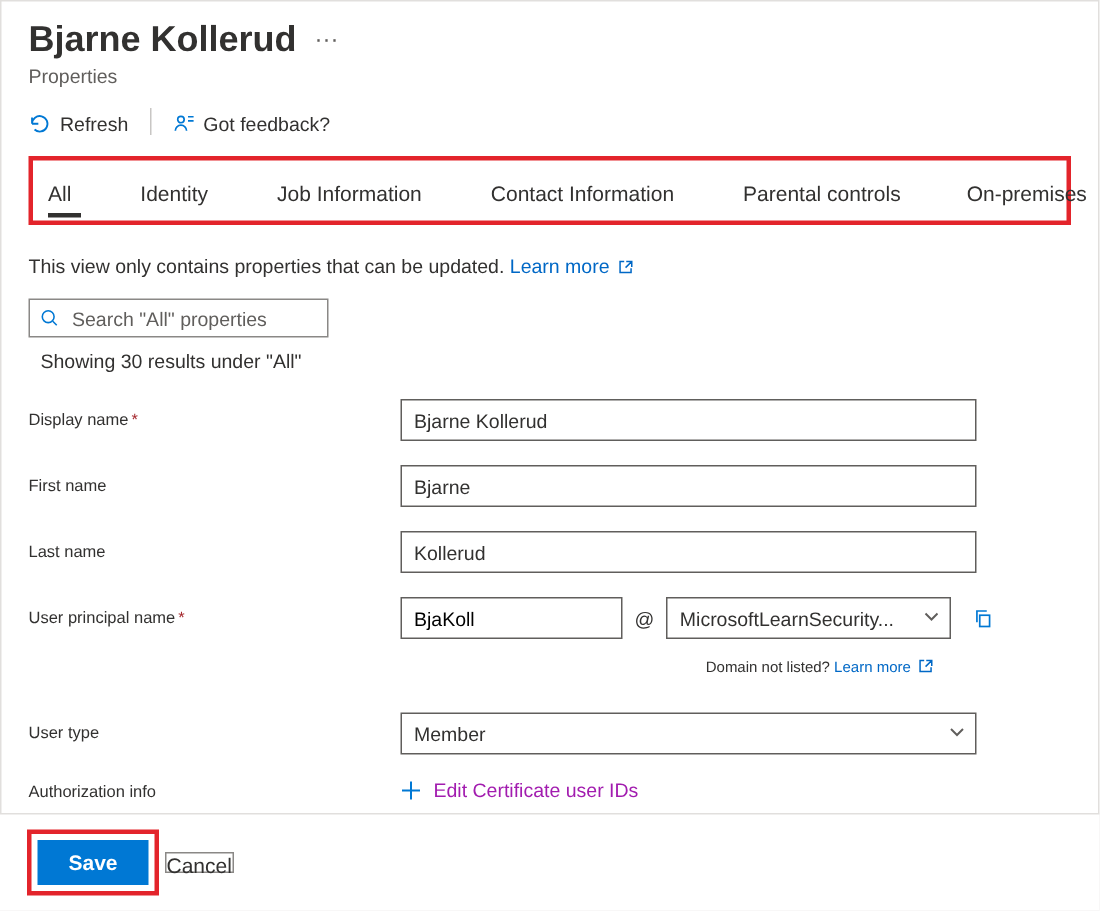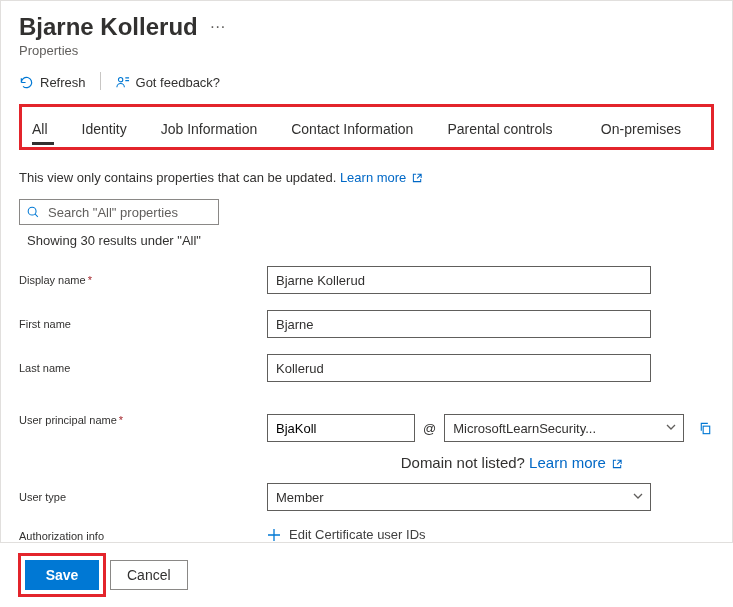--- a/index.html
+++ b/index.html
@@ -18,21 +18,21 @@
   .header-row { display: flex; align-items: center; gap: 8px; }
   .title { font-size: 24px; font-weight: 600; margin: 0; }
   .more-icon { color: #605e5c; font-size: 16px; padding: 2px 4px; cursor: pointer; }
   .subtitle { font-size: 13px; color: #605e5c; margin-top: 2px; }
   .toolbar { display: flex; align-items: flex-end; gap: 14px; margin-top: 14px; }
   .toolbar .tb-btn { display: inline-flex; align-items: center; gap: 6px; color: #323130; cursor: pointer; }
   .toolbar .tb-icon { color: #0078d4; display: inline-flex; }
   .toolbar .sep { width: 1px; height: 18px; background: #c8c6c4; }
   
   .tabs-wrap { border: 3px solid #e3242b; margin-top: 14px; padding: 0; }
-  .tabs { display: flex; gap: 0; padding: 6px 20px 0 6px; }
+  .tabs { display: flex; gap: 12px; padding: 6px 9px 0 6px; }
   .tab { padding: 8px 10px 10px; font-size: 14px; color: #323130; cursor: pointer; white-space: nowrap; }
   .tab:first-child { padding-left: 4px; }
   .tabs .spacer { flex: 1; }
   .tab.active { position: relative; }
   .tab.active::after { content:""; position:absolute; left:4px; right:4px; bottom:2px; height:3px; background:#323130; }
   .tab + .tab { margin-left: 14px; }
 
   .desc { margin-top: 20px; font-size: 13px; color: #323130; }
   .link { color: #0068c6; cursor: pointer; }
   .ext-icon { display:inline-flex; vertical-align: -1px; margin-left:2px;}
@@ -43,35 +43,35 @@
   .search-icon { color:#0078d4; display:inline-flex;}
 
   .results-line { margin-top:8px; margin-left:8px; font-size:13px; color:#323130;}
 
   .form { margin-top: 18px; }
   .row { display:flex; align-items:center; margin-bottom: 16px; }
   .label { width: 248px; font-size:11px; color:#323130; }
   .req { color:#a4262c; margin-left:2px;}
   .field { flex:1; }
   .text-input { height:28px; border:1px solid #605e5c; width:384px; padding:0 8px; font-size:13px; color:#323130; background:#fff; }
-  .upn-row { display:flex; align-items:center; gap:8px;margin-top:16px;}
+  .upn-row { display:flex; align-items:center; gap:8px;}
   .upn-user { height:28px; border:1px solid #605e5c; width:148px; padding:0 8px; font-size:13px;}
   .at { color:#323130; }
-  .select { height:28px; border:1px solid #605e5c; width:240px; padding:0 26px 0 8px; font-size:13px; display:flex; align-items:center; position:relative; cursor:pointer; background:#fff;}
+  .select { height:28px; border:1px solid #605e5c; width:190px; padding:0 26px 0 8px; font-size:13px; display:flex; align-items:center; position:relative; cursor:pointer; background:#fff;}
   .select .chev { position:absolute; right:6px; top:6px; color:#605e5c; }
   .copy-icon { color:#0078d4; cursor:pointer; display:inline-flex; margin-left:6px;}
   .wide-select { width:384px; }
-  .domain-help { margin-left:248px; margin-top:-4px; margin-bottom:12px; width:384px; text-align:right; font-size:15px; padding-right:28px;}
+  .domain-help { margin-left:248px; margin-top:-4px; margin-bottom:24px; width:384px; text-align:right; font-size:10px; padding-right:28px;}
   .edit-link { display:inline-flex; align-items:center; gap:8px; color:#0068c6; cursor:pointer; font-size:13px;}
   .plus-icon { color:#0078d4; display:inline-flex;}
 
   .footer { position:absolute; left:0; right:0; bottom:0; border-top:1px solid #e1dfdd; padding:10px 18px; display:flex; gap:4px; background:#fff;}
   .save-wrap { border:3px solid #e3242b; padding:4px; display:inline-block;}
   .btn-primary { background:#0078d4; color:#fff; border:0; height:30px; width:74px; font-size:14px; font-weight:600; cursor:pointer;}
-  .btn-secondary { background:#fff; color:#323130; border:1px solid #8a8886; height:30px; padding:0 16px; font-size:14px; cursor:pointer; align-self:center;}
+  .btn-secondary { background:#fff; color:#323130; border:1px solid #8a8886; height:14px; padding:0 0; font-size:14px; cursor:pointer; align-self:center;}
   svg { display:block; }
 </style>
 </head>
 <body>
 
 <div class="page">
   <div class="header-row">
     <h1 class="title">Bjarne Kollerud</h1>
     <span class="more-icon">···</span>
   </div>
@@ -199,21 +199,21 @@
     </div>
     <div class="row" style="margin-bottom:0">
       <div class="label">Authorization info</div>
       <div class="field">
         <span class="edit-link">
           <span class="plus-icon">
             <svg width="14" height="14" viewBox="0 0 14 14">
                 <path d="M7 1v12M1 7h12" stroke="#0078d4" stroke-width="1.3"></path>
               </svg>
           </span>
-          <span style="color:#404040">Edit Certificate user IDs</span>
+          <span style="color:#a21caf">Edit Certificate user IDs</span>
         </span>
       </div>
     </div>
   </div>
 </div>
 
 <div class="footer">
   <span class="save-wrap">
     <button class="btn-primary">Save</button>
   </span>

